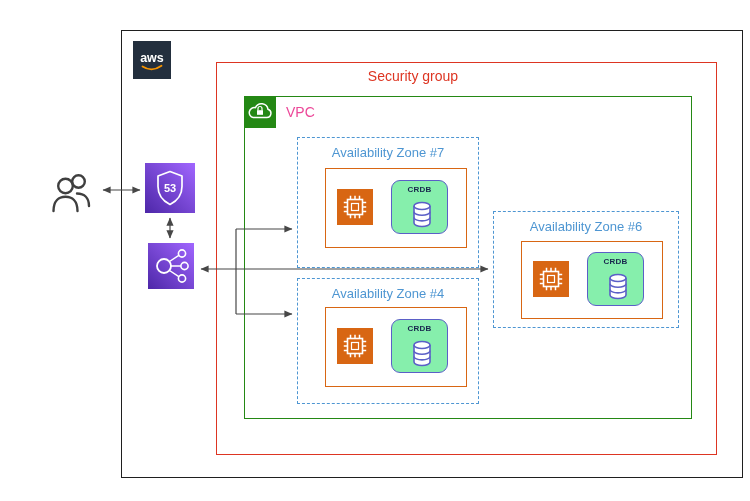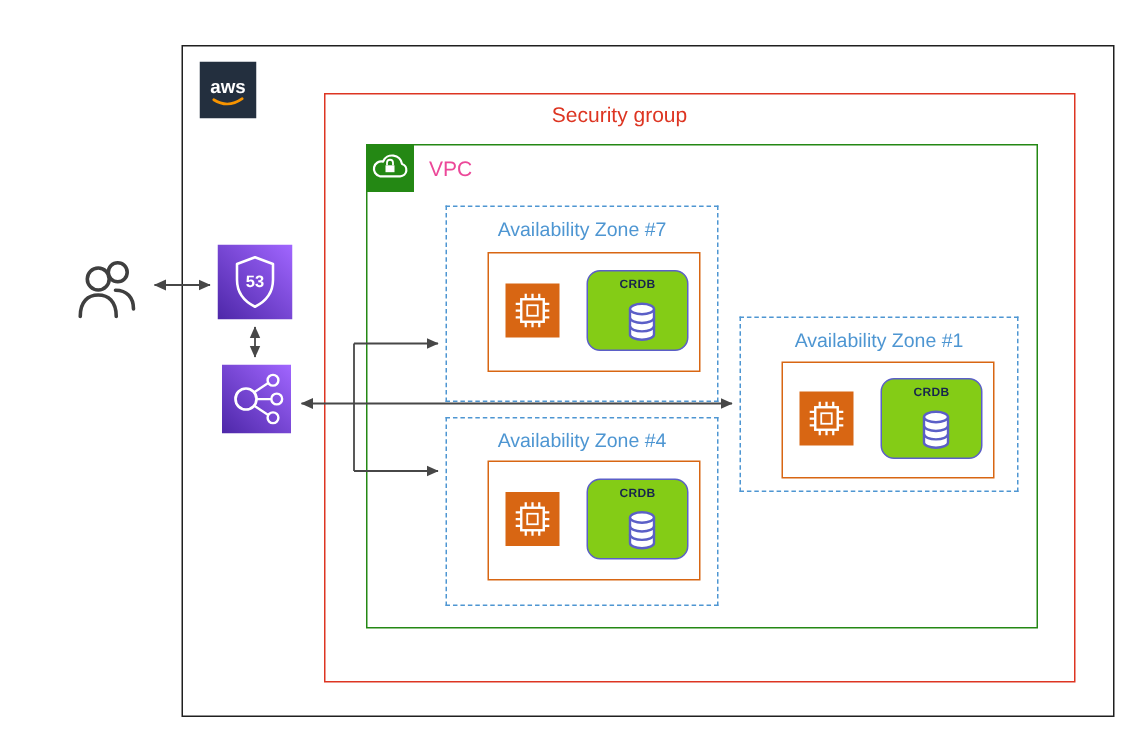--- a/index.html
+++ b/index.html
@@ -31,21 +31,21 @@
   .app-rect { border: 1px solid #d86613; background: #fff; }
   #app1 { left: 309px; top: 168px; width: 140px; height: 78px; }
   #app2 { left: 309px; top: 307px; width: 140px; height: 78px; }
   #app3 { left: 505px; top: 241px; width: 140px; height: 76px; }
 
   .chip { width: 36px; height: 36px; background: #d86613; }
   #chip1 { left: 321px; top: 189px; }
   #chip2 { left: 321px; top: 328px; }
   #chip3 { left: 517px; top: 261px; }
 
-  .crdb { width: 68px; height: 54px; background: #84cc16; border: 1.6px solid #5b5fc7; border-radius: 9px; box-sizing: border-box; }
+  .crdb { width: 57px; height: 54px; background: #86efac; border: 1.6px solid #5b5fc7; border-radius: 9px; box-sizing: border-box; }
   #crdb1 { left: 375px; top: 180px; }
   #crdb2 { left: 375px; top: 319px; }
   #crdb3 { left: 571px; top: 252px; }
   .crdb-label { display: block; text-align: center; margin-top: 4px; font-size: 8px; font-weight: bold; color: #17254d; letter-spacing: .2px; }
   .crdb-cyl { position: absolute; left: 55%; transform: translateX(-50%); bottom: 4px; }
 
   .users-icon { left: 30px;  top: 167px; width: 52px; height: 50px; }
   .r53-icon   { left: 129px; top: 163px; width: 50px; height: 50px; }
   .elb-icon   { left: 132px; top: 243px; width: 46px; height: 46px; }
 
@@ -106,21 +106,21 @@
   <div class="abs crdb" id="crdb2">
     <span class="crdb-label">CRDB</span>
     <svg class="crdb-cyl" width="22" height="28" viewBox="0 0 22 28">
       <path d="M3,5 v17 a8,3.5 0 0 0 16,0 v-17" fill="#ffffff" stroke="#5b5fc7" stroke-width="1.6"></path>
       <ellipse cx="11" cy="5" rx="8" ry="3.5" fill="#ffffff" stroke="#5b5fc7" stroke-width="1.6"></ellipse>
       <path d="M3,10.8 a8,3.5 0 0 0 16,0 M3,16.4 a8,3.5 0 0 0 16,0" fill="none" stroke="#5b5fc7" stroke-width="1.6"></path>
     </svg>
   </div>
 
   <div class="abs az" id="az3">
-    <span class="az-label">Availability Zone #1</span>
+    <span class="az-label">Availability Zone #6</span>
   </div>
   <div class="abs app-rect" id="app3"></div>
   <svg class="abs chip" id="chip3" viewBox="0 0 36 36">
     <rect x="10.5" y="10.5" width="15" height="15" fill="none" stroke="#ffffff" stroke-width="1.6"></rect>
     <rect x="14.5" y="14.5" width="7" height="7" fill="none" stroke="#ffffff" stroke-width="1.2"></rect>
     <path d="M13.5,6.8 v3.7 M18,6.8 v3.7 M22.5,6.8 v3.7 M13.5,25.5 v3.7 M18,25.5 v3.7 M22.5,25.5 v3.7 M6.8,13.5 h3.7 M6.8,18 h3.7 M6.8,22.5 h3.7 M25.5,13.5 h3.7 M25.5,18 h3.7 M25.5,22.5 h3.7" stroke="#ffffff" stroke-width="1.5"></path>
   </svg>
   <div class="abs crdb" id="crdb3">
     <span class="crdb-label">CRDB</span>
     <svg class="crdb-cyl" width="22" height="28" viewBox="0 0 22 28">

